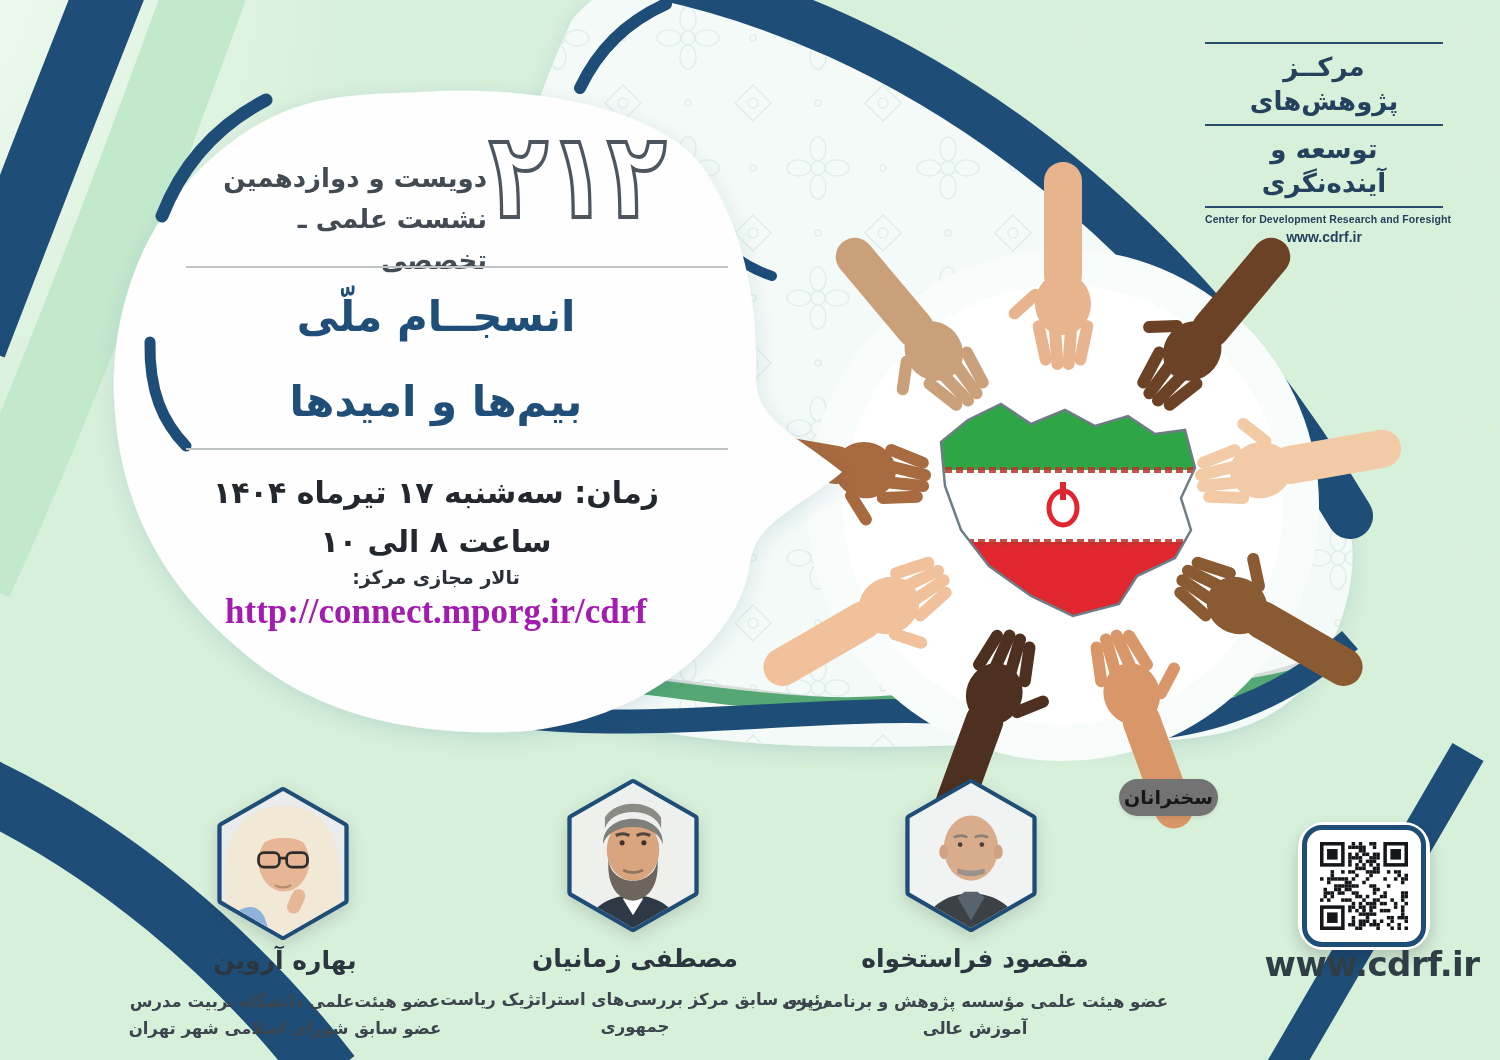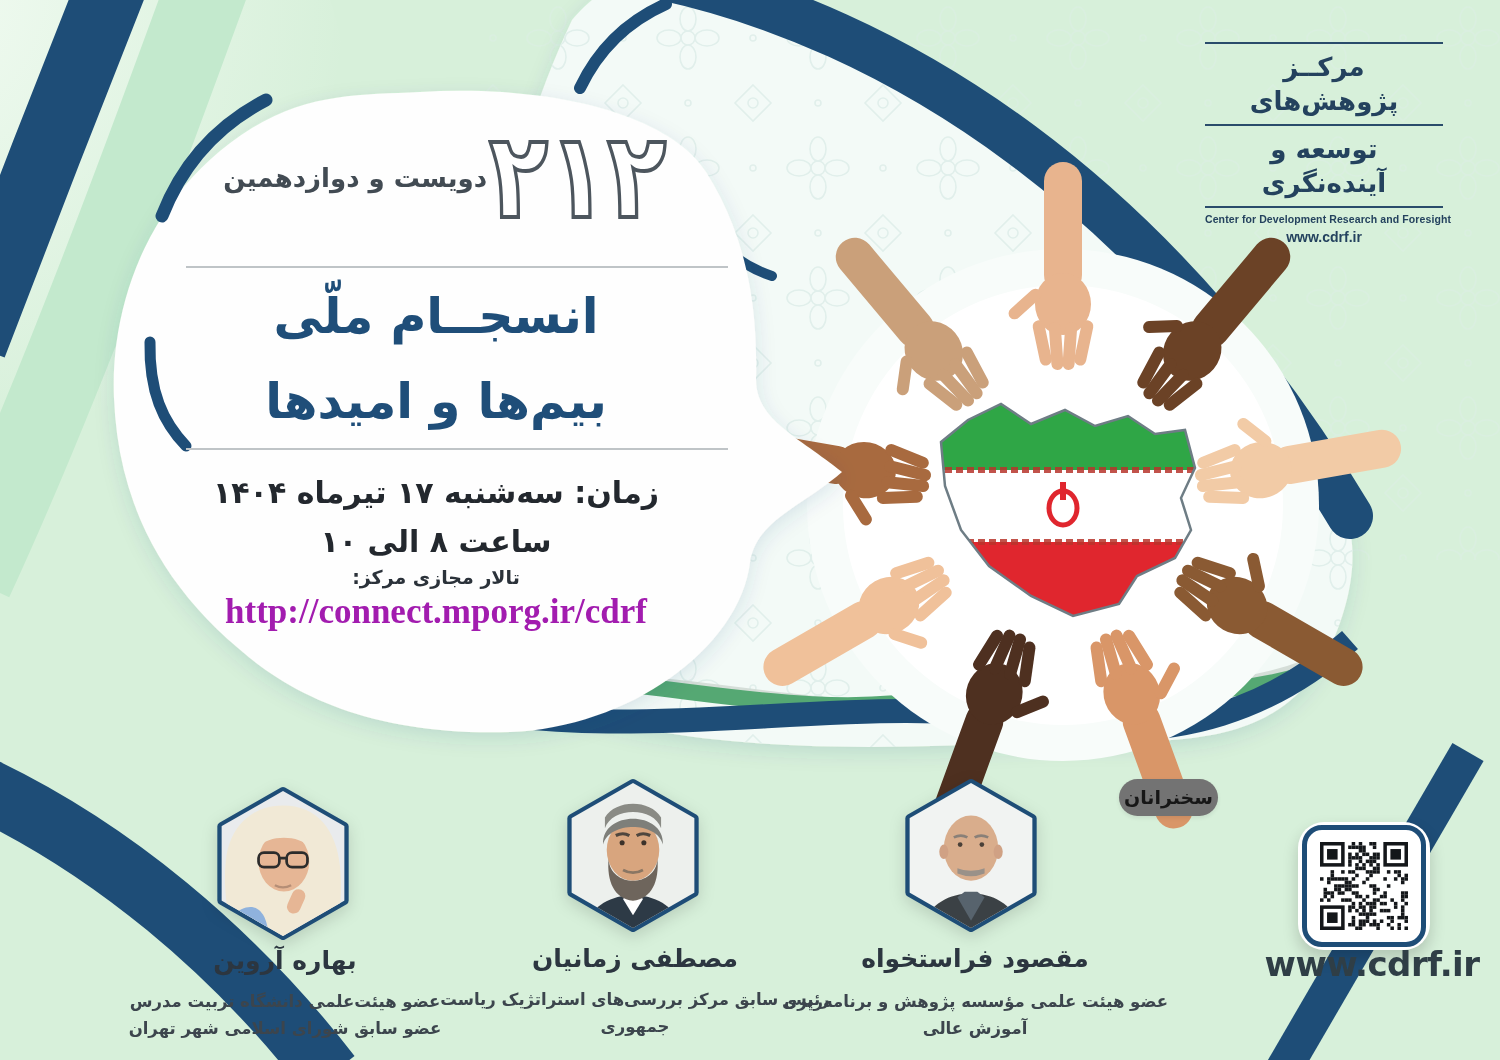--- a/index.html
+++ b/index.html
@@ -18,21 +18,21 @@
     left:470px;top:112px;width:212px;text-align:center;
     font-size:118px;font-weight:bold;line-height:1.1;
     color:#ffffff;-webkit-text-stroke:4px #4d565e;
     transform:scaleX(.82);transform-origin:center;
     letter-spacing:2px;
   }
   .ordinal{left:187px;top:158px;width:300px;text-align:right;
     font-size:26px;font-weight:bold;color:#424b53;line-height:41px;}
   .rule{height:2px;background:#bfc4c7;}
   .main-title{left:136px;top:274px;width:600px;text-align:center;
-    font-size:49px;font-weight:bold;color:#1f4e79;line-height:85px;}
+    font-size:42px;font-weight:bold;color:#1f4e79;line-height:85px;}
   .datetime{left:136px;top:468px;width:600px;text-align:center;
     font-size:30px;font-weight:600;color:#23282e;line-height:49px;}
   .venue-label{left:186px;top:566px;width:500px;text-align:center;
     font-size:19px;font-weight:bold;color:#2b323a;}
   .venue-url{left:136px;top:592px;width:600px;text-align:center;
     font-family:"Liberation Serif",serif;font-size:35px;font-weight:bold;color:#a21caf;}
 
   
   .org-logo{right:57px;top:42px;width:238px;color:#24425e;}
   .logo-rule{height:2px;background:#2a4c6b;margin:0;}
@@ -232,20 +232,21 @@
     <div class="logo-rule"></div>
     <div class="logo-line">توسعه و آینده‌نگری</div>
     <div class="logo-rule"></div>
     <div class="logo-en" dir="ltr">Center for Development Research and Foresight</div>
     <div class="logo-www" dir="ltr">www.cdrf.ir</div>
   </div>
 
   <div class="abs session-number">۲۱۲</div>
   <div class="abs ordinal rtl">
     <div>دویست و دوازدهمین</div>
+    <div>نشست علمی ـ تخصصی</div>
   </div>
   <div class="abs rule" style="left:186px;top:266px;width:542px;"></div>
   <div class="abs main-title rtl">
     <div>انسجــام ملّی</div>
     <div>بیم‌ها و امیدها</div>
   </div>
   <div class="abs rule" style="left:186px;top:448px;width:542px;"></div>
   <div class="abs datetime rtl">
     <div>زمان: سه‌شنبه ۱۷ تیرماه ۱۴۰۴</div>
     <div>ساعت ۸ الی ۱۰</div>

